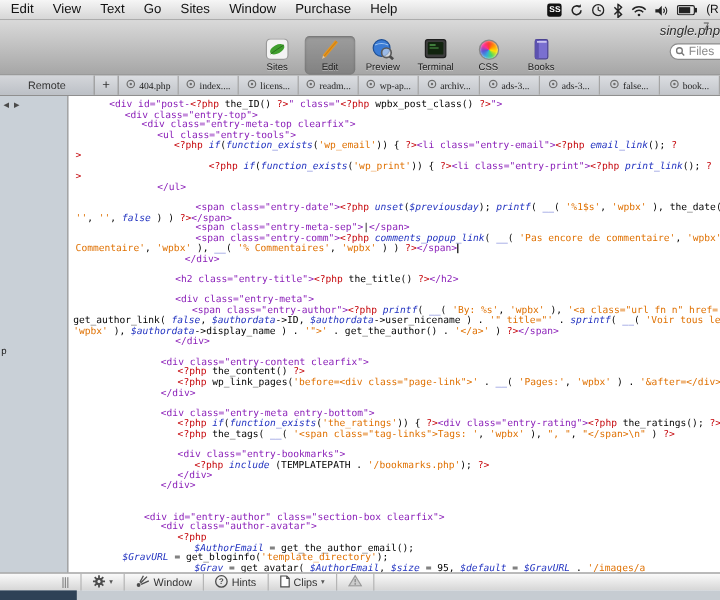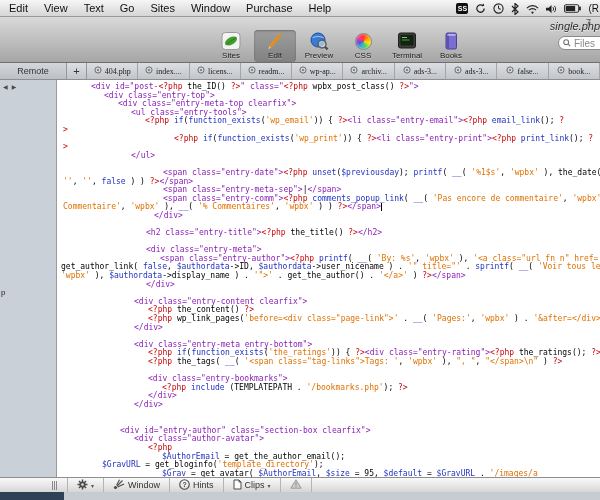--- a/index.html
+++ b/index.html
@@ -34,21 +34,21 @@
   .tb-label { font-size:8px; color:#1a1a1a; margin-top:0px; text-shadow:0 1px 0 rgba(255,255,255,.4); }
   .searchbox { position:absolute; left:558px; top:19px; width:55px; height:14px;
     background:#fff; border:1px solid #8b8b8b; border-radius:8px; display:flex;
     align-items:center; padding:0 4px; gap:3px; }
   .searchbox span { font-size:10px; color:#8a8a8a; }
 
   
   .tabbar { position:absolute; left:0; top:63px; width:600px; height:17px;
     background:linear-gradient(#dcdee2,#c2c5ca); border-bottom:1px solid #8f8f8f;
     display:flex; }
-  .remote-cell { width:67px; border-right:1px solid #979797; display:flex;
+  .remote-cell { width:79px; border-right:1px solid #979797; display:flex;
     align-items:center; justify-content:center; font-size:9px; color:#333;
     background:linear-gradient(#d4d6da,#bcc0c6); }
   .addtab-cell { width:20px; border-right:1px solid #979797; display:flex;
     align-items:center; justify-content:center; font-size:11px; color:#333; }
   .tab { width:52px; border-right:1px solid #a5a5a5; display:flex; align-items:center;
     justify-content:center; gap:3px; font-size:8px; color:#222; white-space:nowrap; overflow:hidden; }
 
   
   .main { position:absolute; left:0; top:80px; width:600px; height:397px; background:#fff; }
   .sidebar { position:absolute; left:0; top:0; width:57px; height:397px;
@@ -57,21 +57,21 @@
     letter-spacing:4px; }
   .stray-p { position:absolute; left:1px; top:208px; font-size:8px; color:#222; }
 
   .codearea { position:absolute; left:58px; top:0; width:542px; height:397px;
     background:#fff; overflow:hidden; padding-top:3px; cursor:text; }
   .crow { font-family:"DejaVu Sans Mono", monospace; font-size:8px; line-height:8.6px;
     white-space:pre; height:8.6px; }
   .c-t { color:#8a1fb8; }
   .c-p { color:#c5060b; }
   .c-s { color:#df7000; }
-  .c-f { color:#2233c0; }
+  .c-f { color:#2233c0;font-style:italic; }
   .c-k { color:#000; }
   .caret { display:inline-block; width:1px; height:8px; background:#000; vertical-align:text-bottom; }
 
   
   .statusbar { position:absolute; left:0; top:477px; width:600px; height:15px;
     background:linear-gradient(#fafafa,#d6d6d6); border-top:1px solid #8e8e8e;
     display:flex; align-items:center; padding-left:52px; }
   .grip { display:flex; gap:1px; margin-right:10px; }
   .grip i { display:block; width:1px; height:9px; background:#8a8a8a; }
   .sb-item { display:flex; align-items:center; gap:3px; padding:0 9px; height:15px;
@@ -181,34 +181,34 @@
               <circle cx="9" cy="8" r="7" fill="none" stroke="#1f4f94"></circle>
               <path d="M3.5 5.5 Q9 3 14.5 5.5" stroke="#9fc4ef" fill="none"></path>
               <circle cx="13" cy="12" r="4" fill="rgba(235,240,248,0.55)" stroke="#5a5a5a" stroke-width="1.4"></circle>
               <line x1="15.8" y1="14.8" x2="18.6" y2="17.4" stroke="#4a4a4a" stroke-width="2.2"></line>
             </svg>
           </div>
           <div class="tb-label">Preview</div>
         </div>
         <div class="tb-btn">
           <div class="tb-ico">
-            <span style="display:inline-block;width:17px;height:17px;border-radius:50%;border:1px solid #888;background:conic-gradient(#ff3b30,#ff9500,#ffe100,#4cd964,#34aadc,#5856d6,#ff2d95,#ff3b30);box-shadow:inset 0 0 2px rgba(255,255,255,.8);"></span>
-          </div>
-          <div class="tb-label">CSS</div>
-        </div>
-        <div class="tb-btn">
-          <div class="tb-ico">
             <svg width="20" height="18" viewBox="0 0 20 18">
               <rect x="1.5" y="1" width="17" height="15" rx="2" fill="#3c3c3c" stroke="#1e1e1e"></rect>
               <rect x="3.5" y="3" width="13" height="10.5" rx="1" fill="#12240f"></rect>
               <line x1="5" y1="5.5" x2="10" y2="5.5" stroke="#6fd66a" stroke-width="1"></line>
               <line x1="5" y1="8" x2="12.5" y2="8" stroke="#4f9e4b" stroke-width="1"></line>
             </svg>
           </div>
           <div class="tb-label">Terminal</div>
+        </div>
+        <div class="tb-btn">
+          <div class="tb-ico">
+            <span style="display:inline-block;width:17px;height:17px;border-radius:50%;border:1px solid #888;background:conic-gradient(#ff3b30,#ff9500,#ffe100,#4cd964,#34aadc,#5856d6,#ff2d95,#ff3b30);box-shadow:inset 0 0 2px rgba(255,255,255,.8);"></span>
+          </div>
+          <div class="tb-label">CSS</div>
         </div>
         <div class="tb-btn">
           <div class="tb-ico">
             <svg width="20" height="18" viewBox="0 0 20 18">
               <rect x="5" y="1" width="10.5" height="16" rx="1.5" fill="#7a6fd0" stroke="#4c4390"></rect>
               <rect x="5" y="1" width="3" height="16" fill="#5c52b0"></rect>
               <rect x="6.5" y="2.2" width="8" height="1.4" fill="#cfc9f2"></rect>
             </svg>
           </div>
           <div class="tb-label">Books</div>

